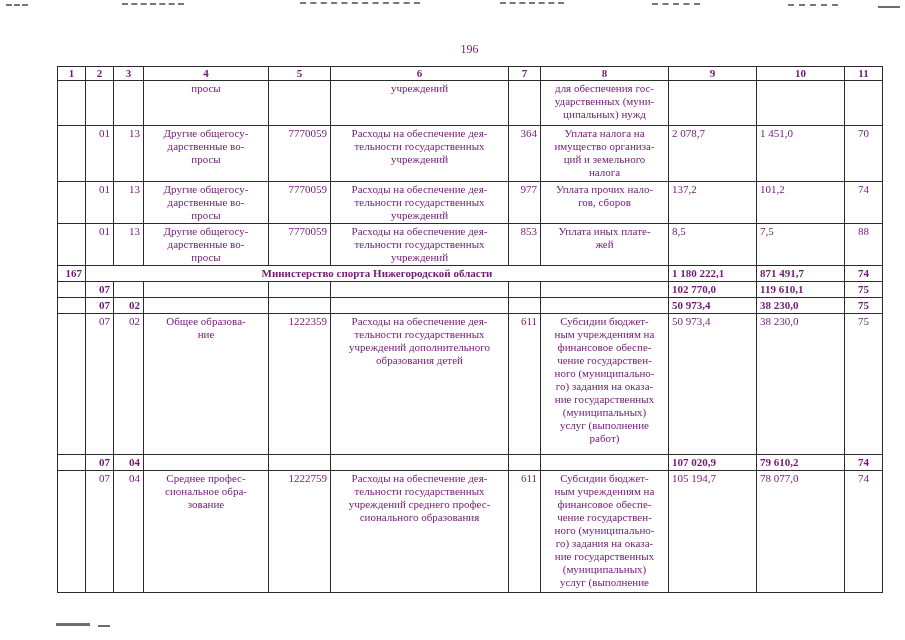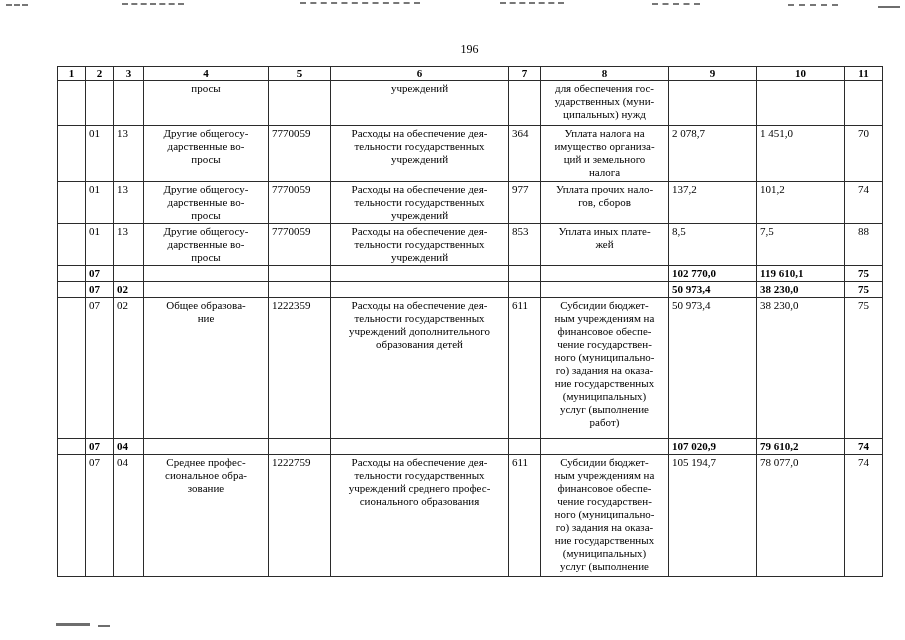--- a/index.html
+++ b/index.html
@@ -3,21 +3,21 @@
 <meta charset="utf-8">
 <style>
   html, body { margin: 0; padding: 0; background: #ffffff; }
   .page {
     position: relative;
     width: 905px;
     height: 640px;
     background: #ffffff;
     overflow: hidden;
     font-family: "Liberation Serif", serif;
-    color: #000000;
+    color: #701a75;
   }
   .page-number {
     position: absolute;
     top: 42px;
     left: 57px;
     width: 825px;
     text-align: center;
     font-size: 12px;
   }
   table.budget {
@@ -34,21 +34,21 @@
     padding: 1px 3px;
     vertical-align: top;
     line-height: 13px;
     overflow: hidden;
   }
   table.budget th {
     font-weight: 700;
     text-align: center;
     padding: 0 1px;
   }
-  td.cc  { text-align: left; }
+  td.cc  { text-align: right; }
   td.txt { white-space: pre-line; text-align: center; }
   td.num { text-align: left; vertical-align: bottom; white-space: nowrap; }
   td.pct { text-align: center; vertical-align: bottom; white-space: nowrap; }
   td.title-cell { text-align: center; font-weight: 700; vertical-align: middle; }
   tr.bold td { font-weight: 700; }
   
   .artifact { position: absolute; background: #3d3d3d; height: 2px; opacity: .75; }
   .artifact.dash { background: none; height: 0; border-top: 2px dashed #4a4a4a; }
 </style>
 </head>
@@ -169,20 +169,27 @@
 тельности государственных
 учреждений</td>
         <td class="cc">853</td>
         <td class="txt">Уплата иных плате-
 жей</td>
         <td class="num">8,5</td>
         <td class="num">7,5</td>
         <td class="pct">88</td>
       </tr>
 
+      <tr class="bold" style="height:16px">
+        <td class="cc">167</td>
+        <td class="title-cell" colspan="7">Министерство спорта Нижегородской области</td>
+        <td class="num">1 180 222,1</td>
+        <td class="num">871 491,7</td>
+        <td class="pct">74</td>
+      </tr>
 
       <tr class="bold" style="height:15px">
         <td class="cc"></td>
         <td class="cc">07</td>
         <td class="cc"></td>
         <td class="txt"></td>
         <td class="cc"></td>
         <td class="txt"></td>
         <td class="cc"></td>
         <td class="txt"></td>

